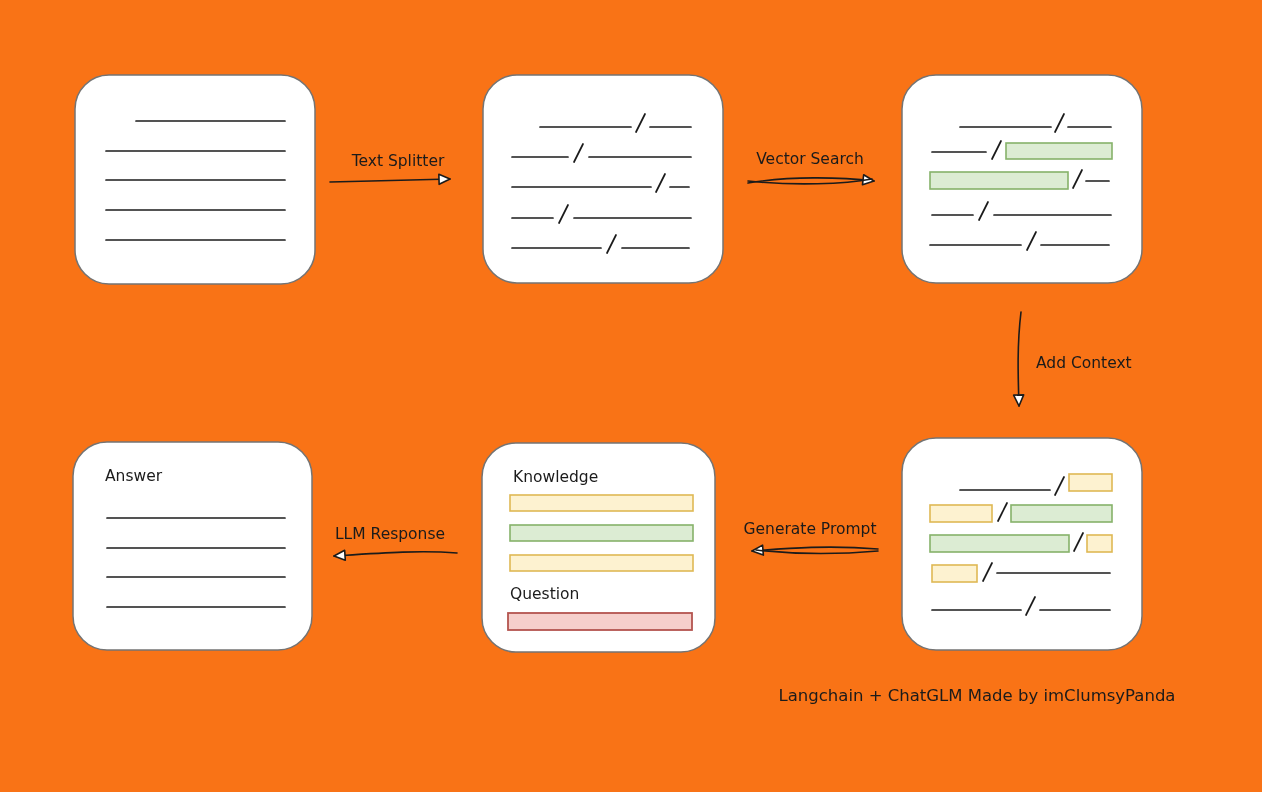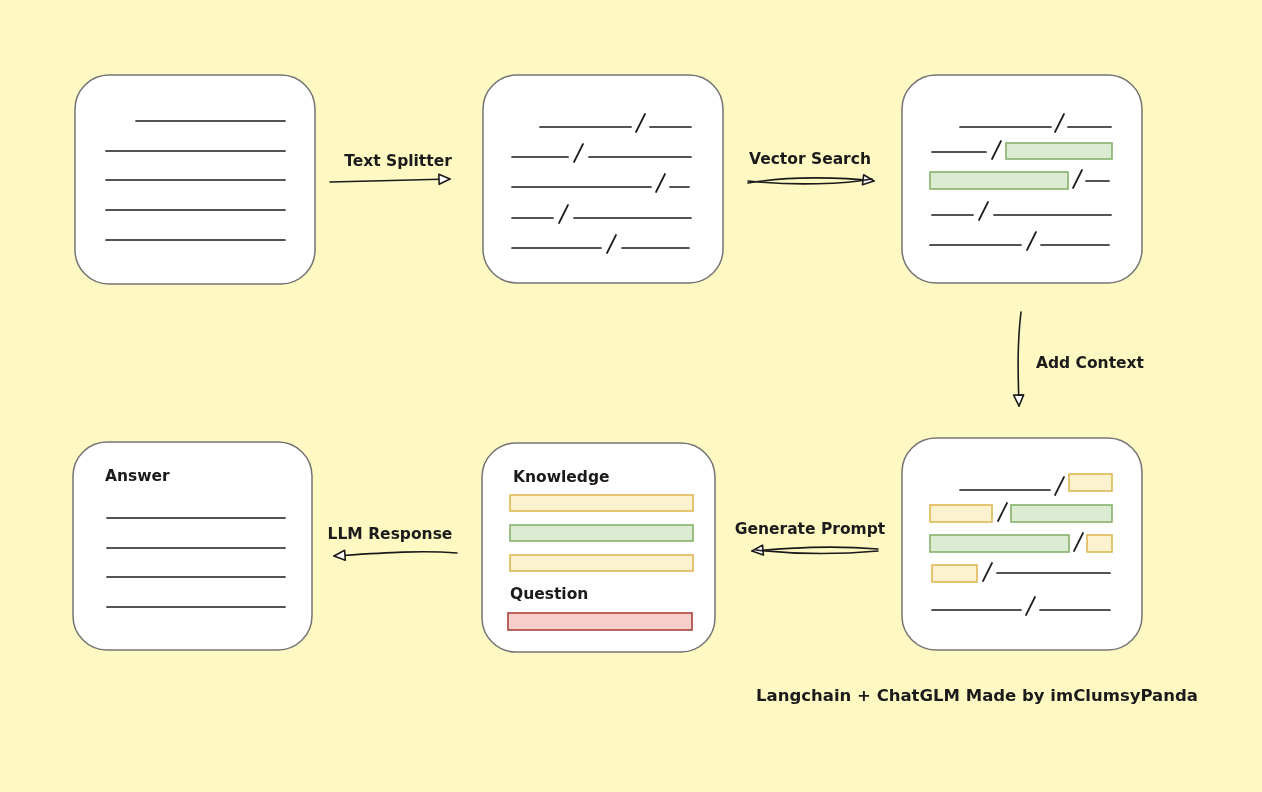--- a/index.html
+++ b/index.html
@@ -1,16 +1,16 @@
 <!DOCTYPE html>
 <html style="--green-fill: #dcecd3; --green-stroke: #86b26a; --yellow-fill: #fdf2d0; --yellow-stroke: #dfb854; --red-fill: #f6cfcb; --red-stroke: #b4544f; --box-stroke: #747474; --ink: #1b1b1b;"><head>
 <meta charset="utf-8">
 <style>
   html,body{margin:0;padding:0;background:#ffffff;}
-  .stage{position:relative;width:1262px;height:792px;background:#fef9c3;overflow:hidden;font-weight:bold;}
+  .stage{position:relative;width:1262px;height:792px;background:#f97316;overflow:hidden;}
   svg text{font-family:"DejaVu Sans", sans-serif; fill:var(--ink,#1b1b1b);}
   .box{fill:#ffffff;stroke:var(--box-stroke,#747474);stroke-width:1.5;}
   .ln{stroke:var(--ink,#1b1b1b);stroke-width:1.7;stroke-linecap:round;fill:none;}
   .arrow{stroke:var(--ink,#1b1b1b);stroke-width:1.6;fill:none;stroke-linecap:round;}
   .hl-green{fill:var(--green-fill,#dcecd3);stroke:var(--green-stroke,#86b26a);stroke-width:1.6;}
   .hl-yellow{fill:var(--yellow-fill,#fdf2d0);stroke:var(--yellow-stroke,#dfb854);stroke-width:1.6;}
   .hl-red{fill:var(--red-fill,#f6cfcb);stroke:var(--red-stroke,#b4544f);stroke-width:1.8;}
   .lbl{font-size:15.5px;}
   .box-lbl{font-size:15.5px;}
   .caption{font-size:16.5px;}

